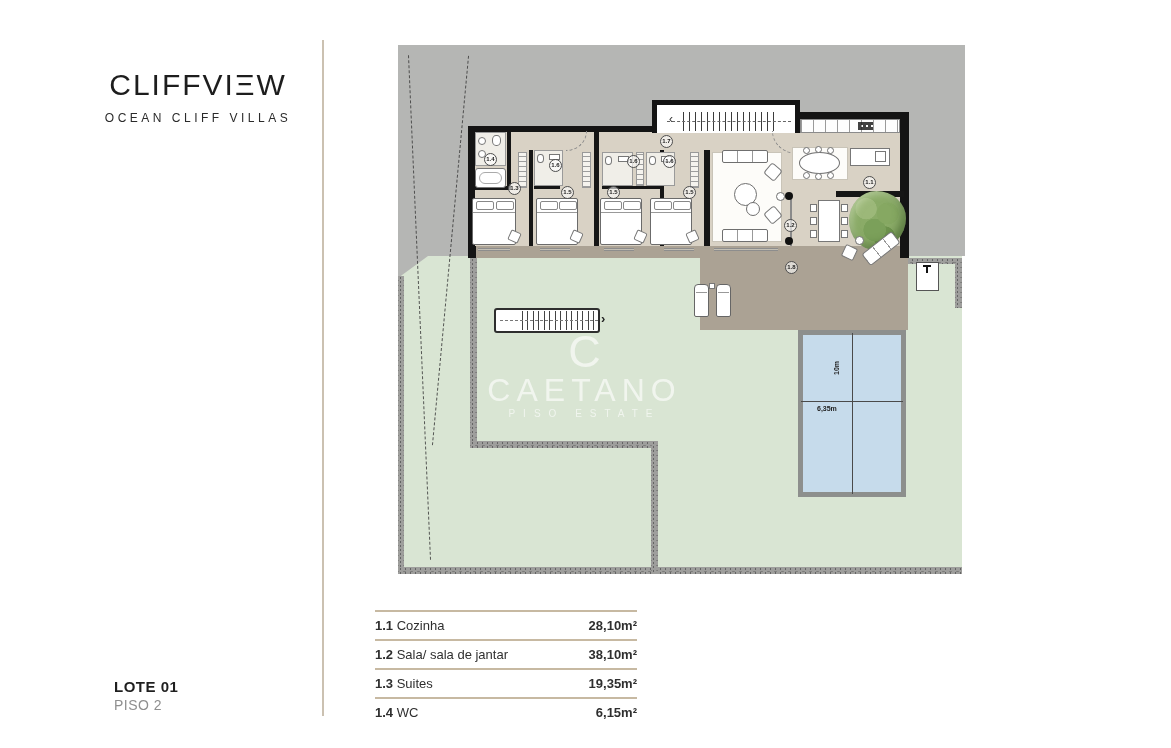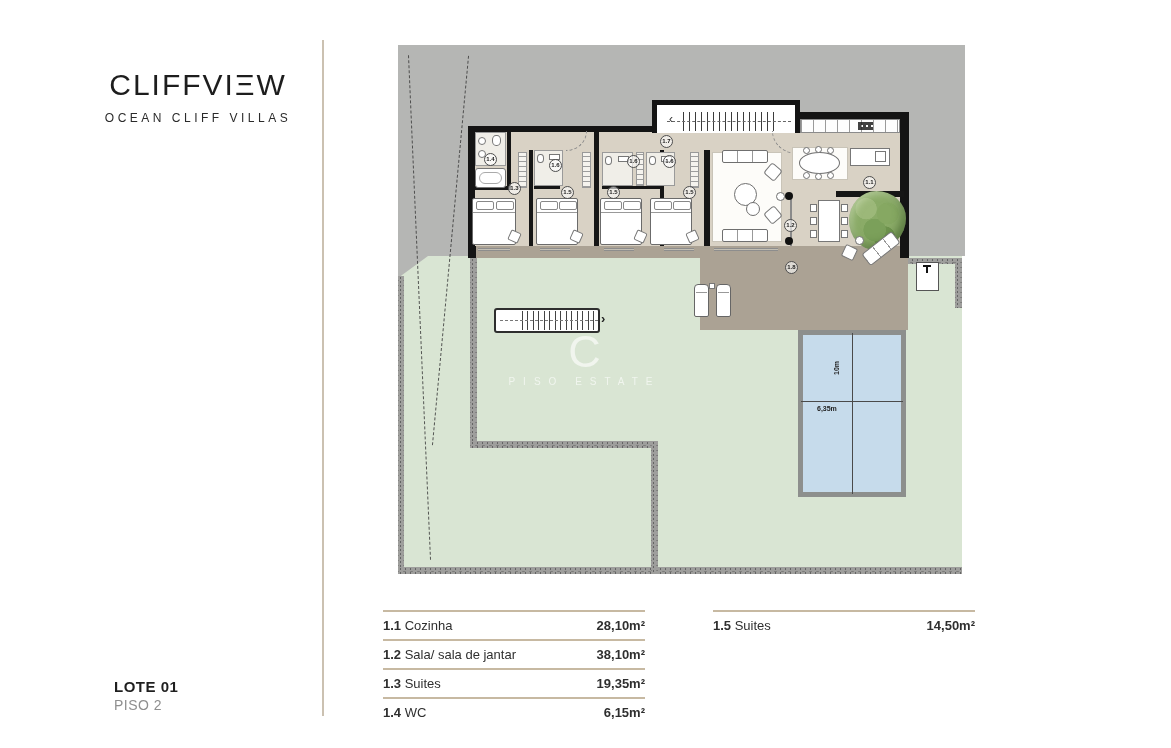--- a/index.html
+++ b/index.html
@@ -274,42 +274,39 @@
   <div class="abs rlabel" style="left:607px;top:186px;">1.5</div>
   <div class="abs rlabel" style="left:683px;top:186px;">1.5</div>
   <div class="abs rlabel" style="left:549px;top:159px;">1.6</div>
   <div class="abs rlabel" style="left:627px;top:155px;">1.6</div>
   <div class="abs rlabel" style="left:663px;top:155px;">1.6</div>
   <div class="abs rlabel" style="left:660px;top:135px;">1.7</div>
   <div class="abs rlabel" style="left:785px;top:261px;">1.8</div>
 
   <div class="abs wm">
     <div class="c">C</div>
+    <div class="name">CAETANO</div>
     <div class="tag">PISO ESTATE</div>
   </div>
 
-  <div class="abs leg" style="left:375px;top:610px;margin-left:8px;">
+  <div class="abs leg" style="left:375px;top:610px;">
     <div class="leg-row">
       <span class="nm"><b>1.1</b> <span>Cozinha</span></span>
       <span class="ar">28,10m²</span>
     </div>
     <div class="leg-row">
       <span class="nm"><b>1.2</b> <span>Sala/ sala de jantar</span></span>
       <span class="ar">38,10m²</span>
     </div>
     <div class="leg-row">
       <span class="nm"><b>1.3</b> <span>Suites</span></span>
       <span class="ar">19,35m²</span>
     </div>
     <div class="leg-row">
       <span class="nm"><b>1.4</b> <span>WC</span></span>
       <span class="ar">6,15m²</span>
     </div>
   </div>
 
   <div class="abs leg" style="left:713px;top:610px;">
-    <div class="leg-row">
-      <span class="nm"><b>1.5</b> <span>Suites</span></span>
-      <span class="ar">14,50m²</span>
-    </div>
   </div>
 
 </div>
 
 </body></html>

